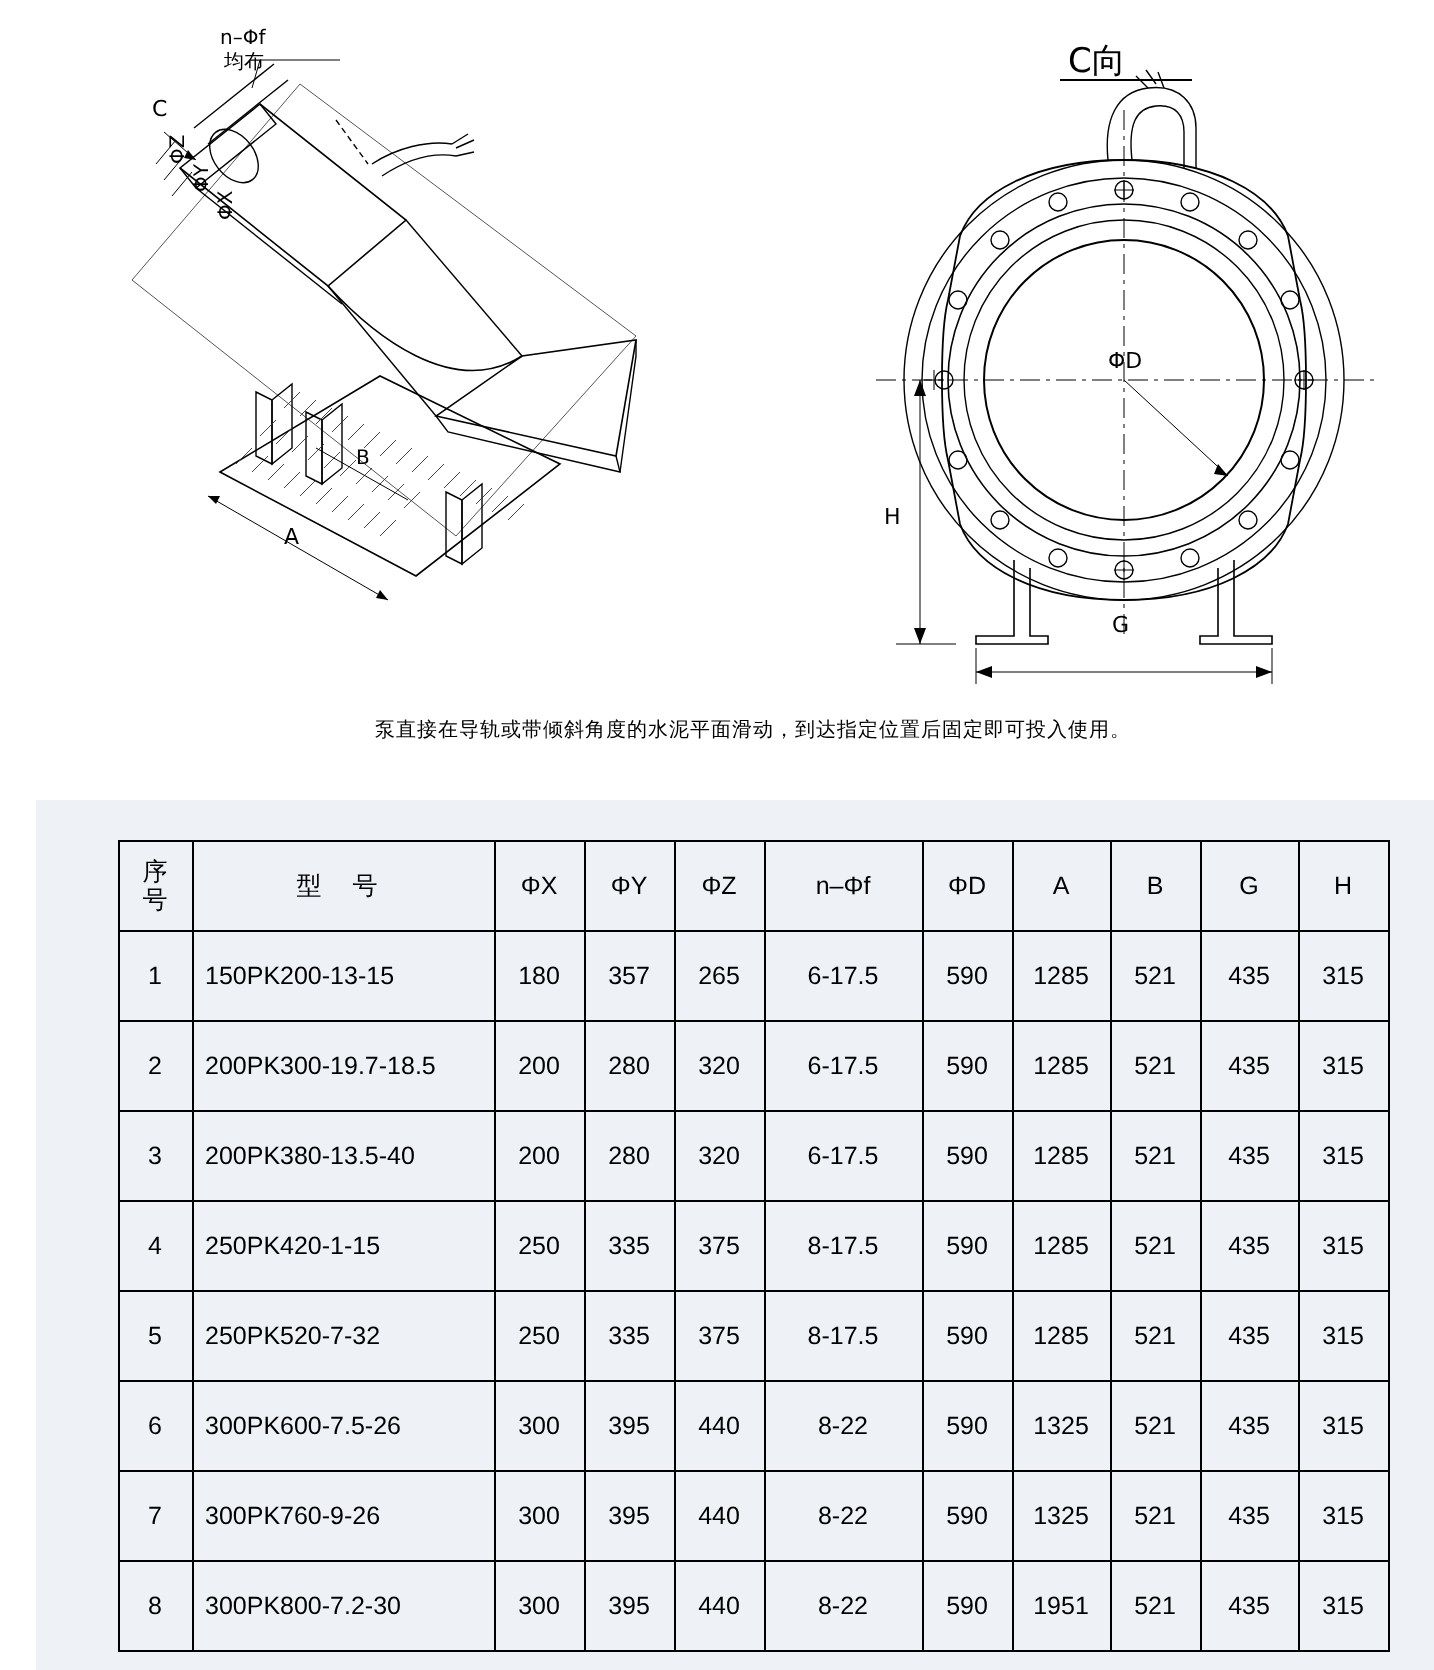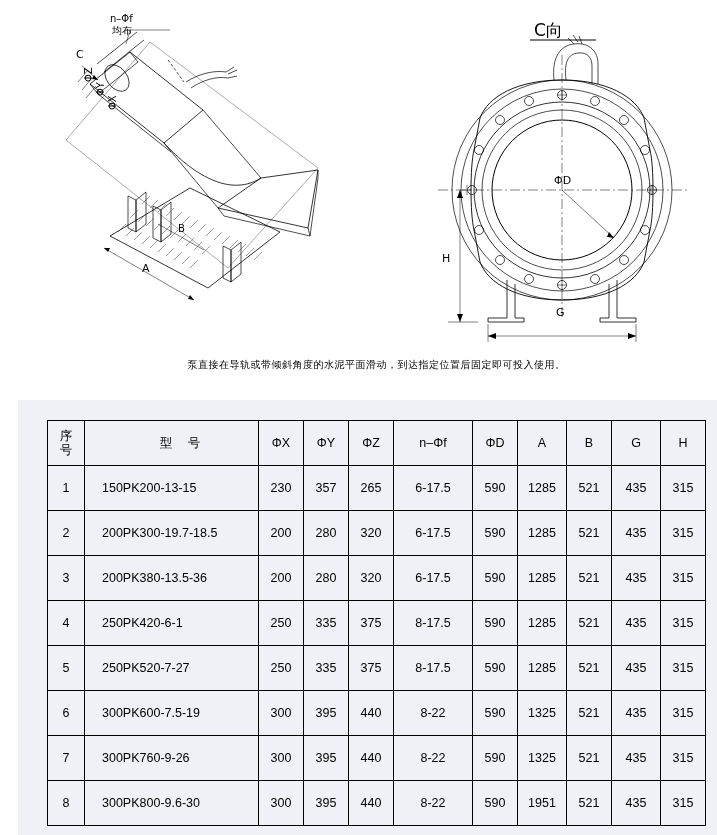--- a/index.html
+++ b/index.html
@@ -60,29 +60,29 @@
   }
   table.spec th, table.spec td {
     border: 1px solid #000000;
     text-align: center;
     vertical-align: middle;
     padding: 0;
     height: 44px;
     font-weight: normal;
   }
   table.spec th.h-idx { width: 36px; line-height: 1.15; }
-  table.spec th.h-model { width: 150px; letter-spacing: 6px; padding-left: 23px; }
+  table.spec th.h-model { width: 150px; letter-spacing: 6px; }
   table.spec th.h-num { width: 44px; }
   table.spec th.h-nf { width: 78px; }
   table.spec th.h-d  { width: 44px; }
   table.spec th.h-a  { width: 48px; }
   table.spec th.h-b  { width: 44px; }
   table.spec th.h-g  { width: 48px; }
   table.spec th.h-h  { width: 44px; }
-  table.spec td.c-model { text-align: left; padding-left: 17px; }
+  table.spec td.c-model { text-align: left; padding-left: 6px; }
   .idx-two-line { display: block; line-height: 1.12; }
 </style>
 </head>
 <body>
 
 <div class="page">
 
   <div class="drawings">
     <svg width="717" height="350" viewBox="0 0 717 350">
       <g fill="none" stroke="#000" stroke-width="0.7" font-family="DejaVu Sans, sans-serif" font-size="10">
@@ -314,21 +314,21 @@
           <th class="h-a">A</th>
           <th class="h-b">B</th>
           <th class="h-g">G</th>
           <th class="h-h">H</th>
         </tr>
       </thead>
       <tbody>
         <tr>
           <td>1</td>
           <td class="c-model">150PK200-13-15</td>
-          <td>230</td>
+          <td>180</td>
           <td>357</td>
           <td>265</td>
           <td>6-17.5</td>
           <td>590</td>
           <td>1285</td>
           <td>521</td>
           <td>435</td>
           <td>315</td>
         </tr>
         <tr>
@@ -339,60 +339,60 @@
           <td>320</td>
           <td>6-17.5</td>
           <td>590</td>
           <td>1285</td>
           <td>521</td>
           <td>435</td>
           <td>315</td>
         </tr>
         <tr>
           <td>3</td>
-          <td class="c-model">200PK380-13.5-36</td>
+          <td class="c-model">200PK380-13.5-40</td>
           <td>200</td>
           <td>280</td>
           <td>320</td>
           <td>6-17.5</td>
           <td>590</td>
           <td>1285</td>
           <td>521</td>
           <td>435</td>
           <td>315</td>
         </tr>
         <tr>
           <td>4</td>
-          <td class="c-model">250PK420-6-1</td>
+          <td class="c-model">250PK420-1-15</td>
           <td>250</td>
           <td>335</td>
           <td>375</td>
           <td>8-17.5</td>
           <td>590</td>
           <td>1285</td>
           <td>521</td>
           <td>435</td>
           <td>315</td>
         </tr>
         <tr>
           <td>5</td>
-          <td class="c-model">250PK520-7-27</td>
+          <td class="c-model">250PK520-7-32</td>
           <td>250</td>
           <td>335</td>
           <td>375</td>
           <td>8-17.5</td>
           <td>590</td>
           <td>1285</td>
           <td>521</td>
           <td>435</td>
           <td>315</td>
         </tr>
         <tr>
           <td>6</td>
-          <td class="c-model">300PK600-7.5-19</td>
+          <td class="c-model">300PK600-7.5-26</td>
           <td>300</td>
           <td>395</td>
           <td>440</td>
           <td>8-22</td>
           <td>590</td>
           <td>1325</td>
           <td>521</td>
           <td>435</td>
           <td>315</td>
         </tr>
@@ -404,21 +404,21 @@
           <td>440</td>
           <td>8-22</td>
           <td>590</td>
           <td>1325</td>
           <td>521</td>
           <td>435</td>
           <td>315</td>
         </tr>
         <tr>
           <td>8</td>
-          <td class="c-model">300PK800-9.6-30</td>
+          <td class="c-model">300PK800-7.2-30</td>
           <td>300</td>
           <td>395</td>
           <td>440</td>
           <td>8-22</td>
           <td>590</td>
           <td>1951</td>
           <td>521</td>
           <td>435</td>
           <td>315</td>
         </tr>

